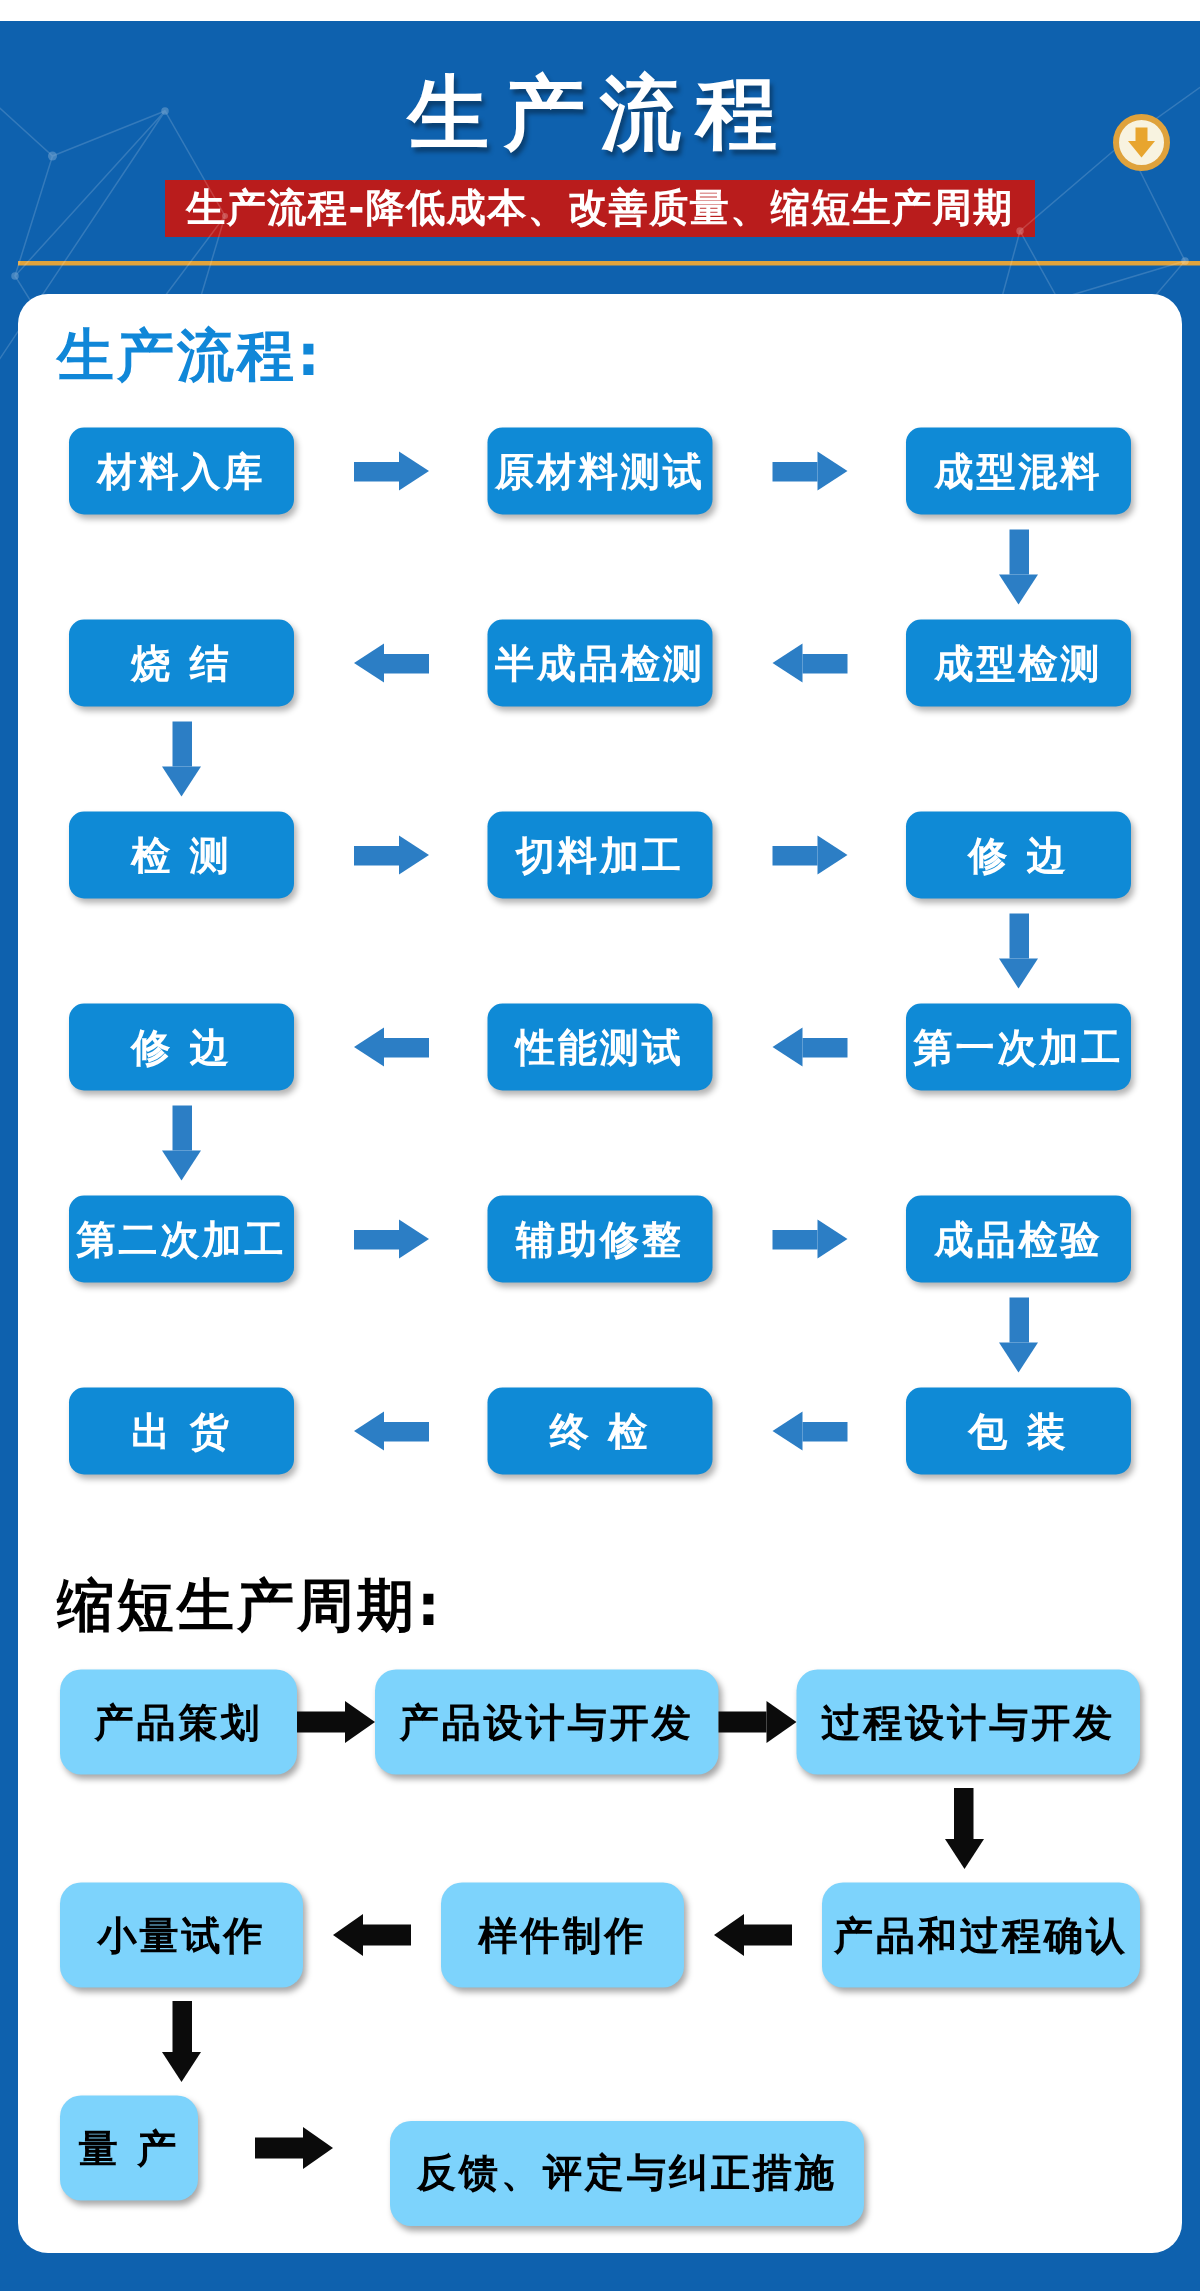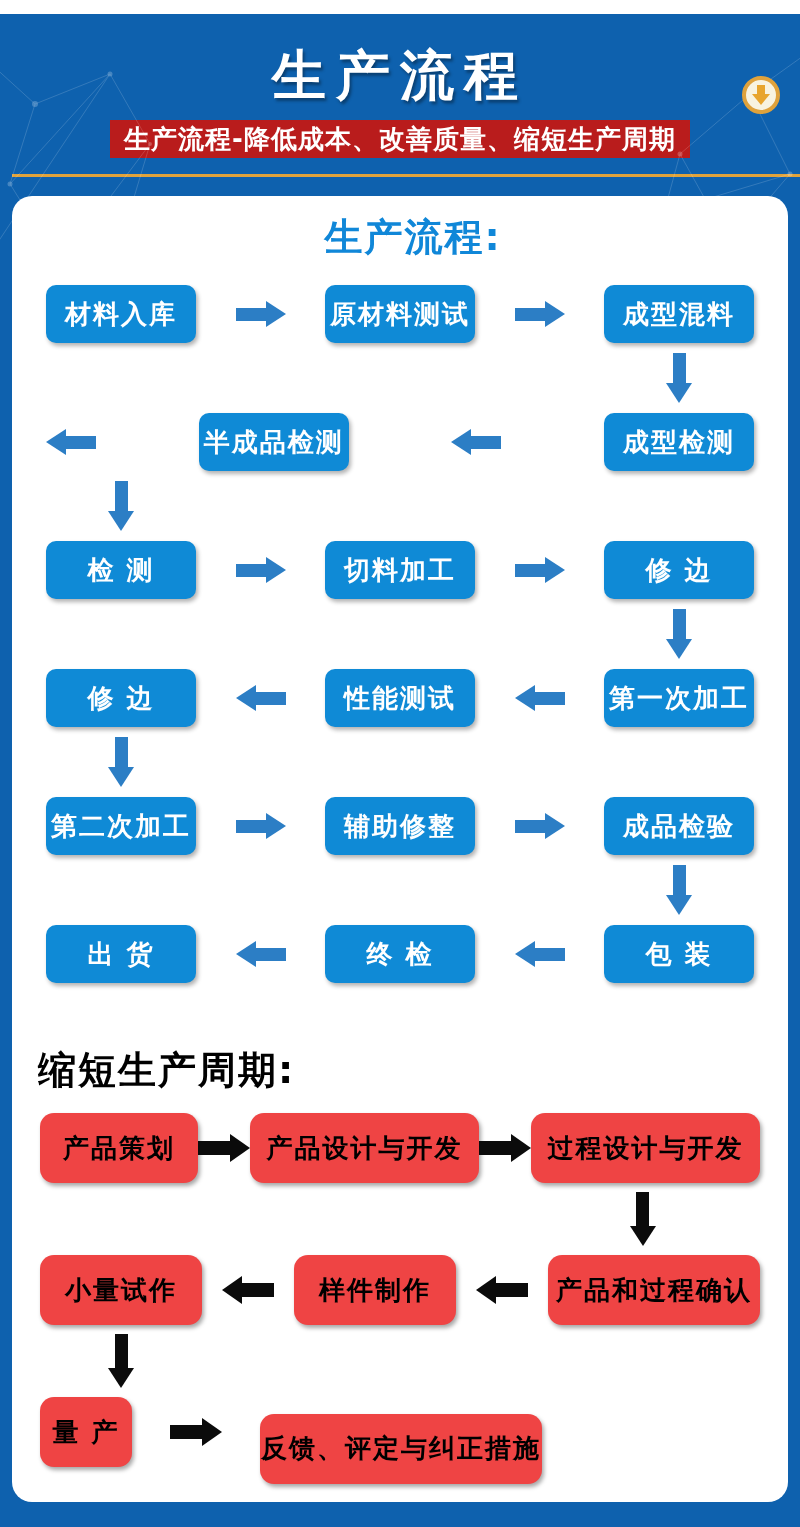--- a/index.html
+++ b/index.html
@@ -74,21 +74,21 @@
     padding:16px 0 35px 0;
     z-index:1;
   }
   .section-heading {
     font-size:38px;
     font-weight:bold;
     line-height:50px;
     margin:0 0 23px 26px;
     letter-spacing:2px;
   }
-  .section-heading.blue { color:#1087d8;text-align:center; }
+  .section-heading.blue { color:#1087d8; }
   .section-heading.black { color:#000000; margin-top:62px; margin-bottom:18px; }
   
   .flow-row {
     display:flex;
     justify-content:space-between;
     align-items:center;
     padding:0 34px;
     height:58px;
     gap:24px;
   }
@@ -110,32 +110,32 @@
     font-size:26px;
     font-weight:bold;
     display:flex; align-items:center; justify-content:center;
     letter-spacing:2px;
     box-shadow:2px 3px 4px rgba(0,0,0,.3);
     white-space:nowrap;
   }
   
   .gbox {
     height:70px;
-    background:#ef4444;
+    background:#7dd3fc;
     border-radius:14px;
     color:#000000;
     font-size:26px;
     font-weight:bold;
     display:flex; align-items:center; justify-content:center;
     letter-spacing:2px;
     box-shadow:2px 3px 4px rgba(0,0,0,.35);
     white-space:nowrap;
   }
   .gb-a{width:162px;} .gb-b{width:235px;} .gb-c{width:212px;}
-  .gb-d{width:92px;}  .gb-e{width:282px;margin-top:33px;}
+  .gb-d{width:92px;}  .gb-e{width:316px;margin-top:33px;}
   
   .h-arrow { display:flex; align-items:center; }
   .h-arrow .shaft { width:30px; height:13px; background:#2c7ec5; }
   .h-arrow.right .head {
     width:0;height:0;
     border-top:13px solid transparent;
     border-bottom:13px solid transparent;
     border-left:20px solid #2c7ec5;
   }
   .h-arrow.left .head {
@@ -241,20 +241,21 @@
       <div class="v-slot w150"></div>
       <div class="v-slot w150">
           <div class="v-arrow">
             <span class="shaft"></span>
             <span class="head"></span>
           </div>
         </div>
     </div>
 
     <div class="flow-row">
+      <div class="bbox">烧 结</div>
       <div class="h-arrow left">
           <span class="head"></span>
           <span class="shaft"></span>
         </div>
       <div class="bbox">半成品检测</div>
       <div class="h-arrow left">
           <span class="head"></span>
           <span class="shaft"></span>
         </div>
       <div class="bbox">成型检测</div>

